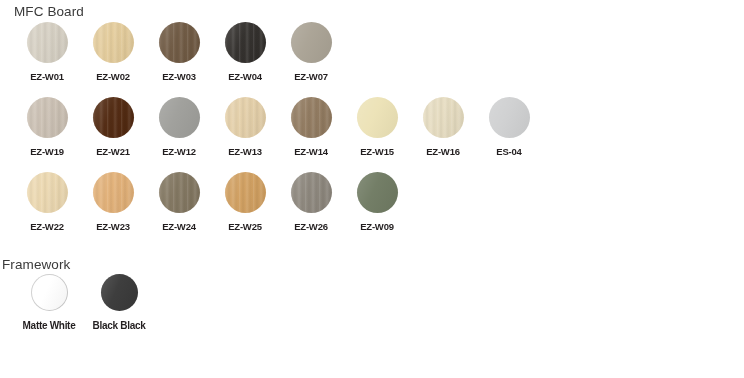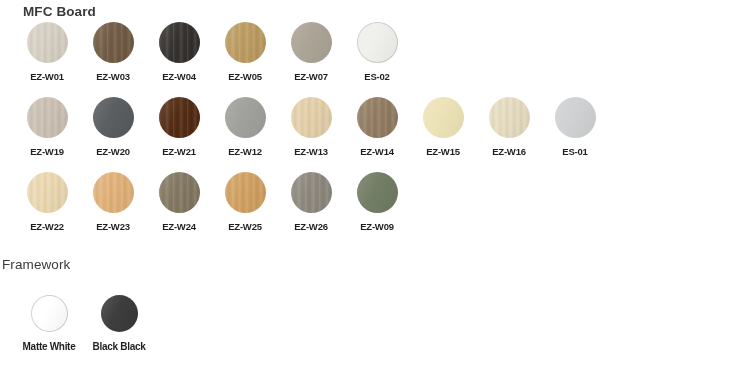--- a/index.html
+++ b/index.html
@@ -21,29 +21,29 @@
     height: 378px;
   }
   .section-title {
     position: absolute;
     font-size: 13.5px;
     font-weight: 400;
     letter-spacing: 0.1px;
     color: #3a3a3a;
     white-space: nowrap;
   }
-  #mfc-title { left: 23px; top: 4px; font-weight: bold; }
+  #mfc-title { left: 14px; top: 4px; }
   #framework-title { left: 2px; top: 257px; }
 
   .swatch-grid {
     position: absolute;
     left: 14px;
   }
   #mfc-grid { top: 22px; }
-  #framework-grid { top: 295px; }
+  #framework-grid { top: 274px; }
 
   .swatch-row {
     display: flex;
     flex-direction: row;
     height: 75px;
   }
   #framework-grid .swatch-row { height: 62px; }
 
   .swatch {
     width: 66px;
@@ -112,68 +112,56 @@
   <div class="swatch-grid" id="mfc-grid">
       <div class="swatch-row">
         <div class="swatch">
           <div class="swatch-circle" style="background-color: rgb(214, 208, 195);">
             <span class="grain"></span>
             <span class="sheen"></span>
           </div>
           <div class="swatch-label">EZ-W01</div>
         </div>
         <div class="swatch">
+          <div class="swatch-circle" style="background-color: rgb(228, 204, 155);">
+            <span class="grain"></span>
+            <span class="sheen"></span>
+          </div>
+          <div class="swatch-label">EZ-W02</div>
+        </div>
+        <div class="swatch">
           <div class="swatch-circle" style="background-color: rgb(110, 88, 65);">
             <span class="grain"></span>
             <span class="sheen"></span>
           </div>
           <div class="swatch-label">EZ-W03</div>
         </div>
         <div class="swatch">
           <div class="swatch-circle" style="background-color: rgb(48, 45, 42);">
             <span class="grain"></span>
             <span class="sheen"></span>
           </div>
           <div class="swatch-label">EZ-W04</div>
         </div>
         <div class="swatch">
-          <div class="swatch-circle" style="background-color: rgb(187, 154, 94);">
-            <span class="grain"></span>
-            <span class="sheen"></span>
-          </div>
-          <div class="swatch-label">EZ-W05</div>
-        </div>
-        <div class="swatch">
           <div class="swatch-circle" style="background-color: rgb(169, 162, 148);">
             <span class="sheen"></span>
           </div>
           <div class="swatch-label">EZ-W07</div>
         </div>
-        <div class="swatch">
-          <div class="swatch-circle bordered" style="background-color: rgb(239, 239, 235);">
-            <span class="sheen"></span>
-          </div>
-          <div class="swatch-label">ES-02</div>
-        </div>
       </div>
       <div class="swatch-row">
         <div class="swatch">
           <div class="swatch-circle" style="background-color: rgb(203, 192, 179);">
             <span class="grain"></span>
             <span class="sheen"></span>
           </div>
           <div class="swatch-label">EZ-W19</div>
         </div>
         <div class="swatch">
-          <div class="swatch-circle" style="background-color: rgb(86, 90, 92);">
-            <span class="sheen"></span>
-          </div>
-          <div class="swatch-label">EZ-W20</div>
-        </div>
-        <div class="swatch">
           <div class="swatch-circle" style="background-color: rgb(80, 39, 14);">
             <span class="grain"></span>
             <span class="sheen"></span>
           </div>
           <div class="swatch-label">EZ-W21</div>
         </div>
         <div class="swatch">
           <div class="swatch-circle" style="background-color: rgb(158, 158, 154);">
             <span class="sheen"></span>
           </div>
@@ -203,21 +191,21 @@
           <div class="swatch-circle" style="background-color: rgb(230, 220, 192);">
             <span class="grain"></span>
             <span class="sheen"></span>
           </div>
           <div class="swatch-label">EZ-W16</div>
         </div>
         <div class="swatch">
           <div class="swatch-circle" style="background-color: rgb(207, 208, 209);">
             <span class="sheen"></span>
           </div>
-          <div class="swatch-label">ES-01</div>
+          <div class="swatch-label">ES-04</div>
         </div>
       </div>
       <div class="swatch-row">
         <div class="swatch">
           <div class="swatch-circle" style="background-color: rgb(236, 216, 176);">
             <span class="grain"></span>
             <span class="sheen"></span>
           </div>
           <div class="swatch-label">EZ-W22</div>
         </div>

